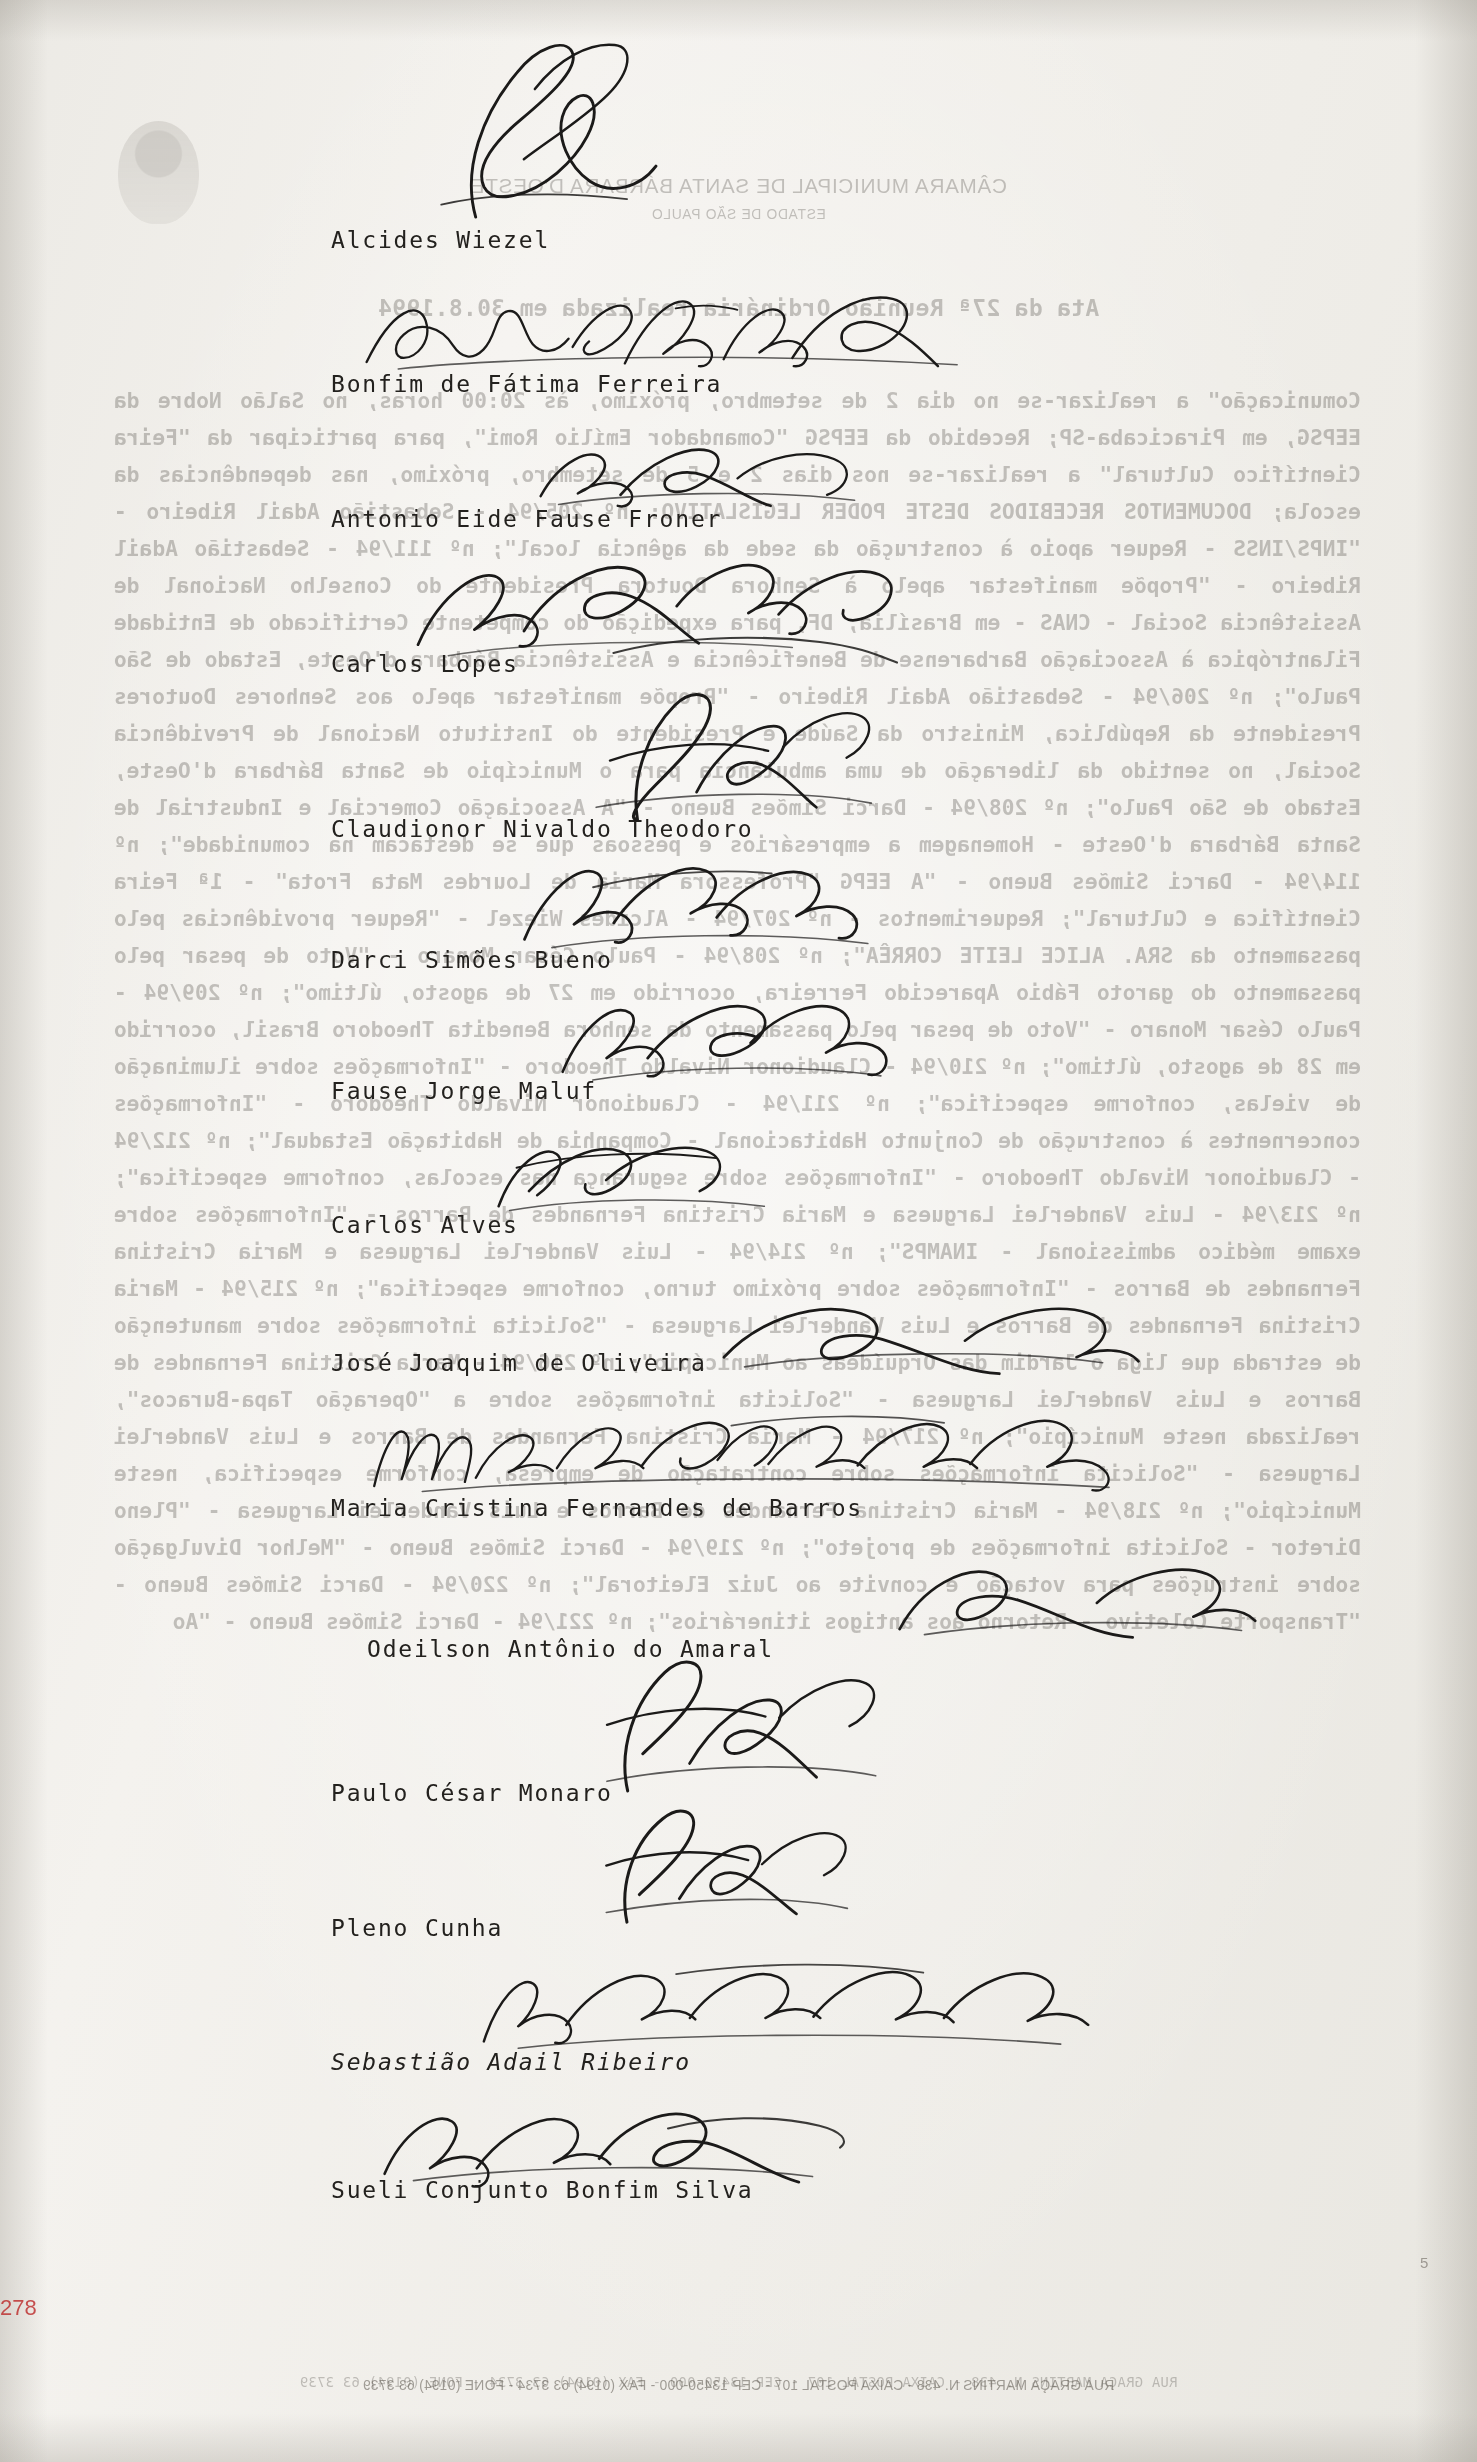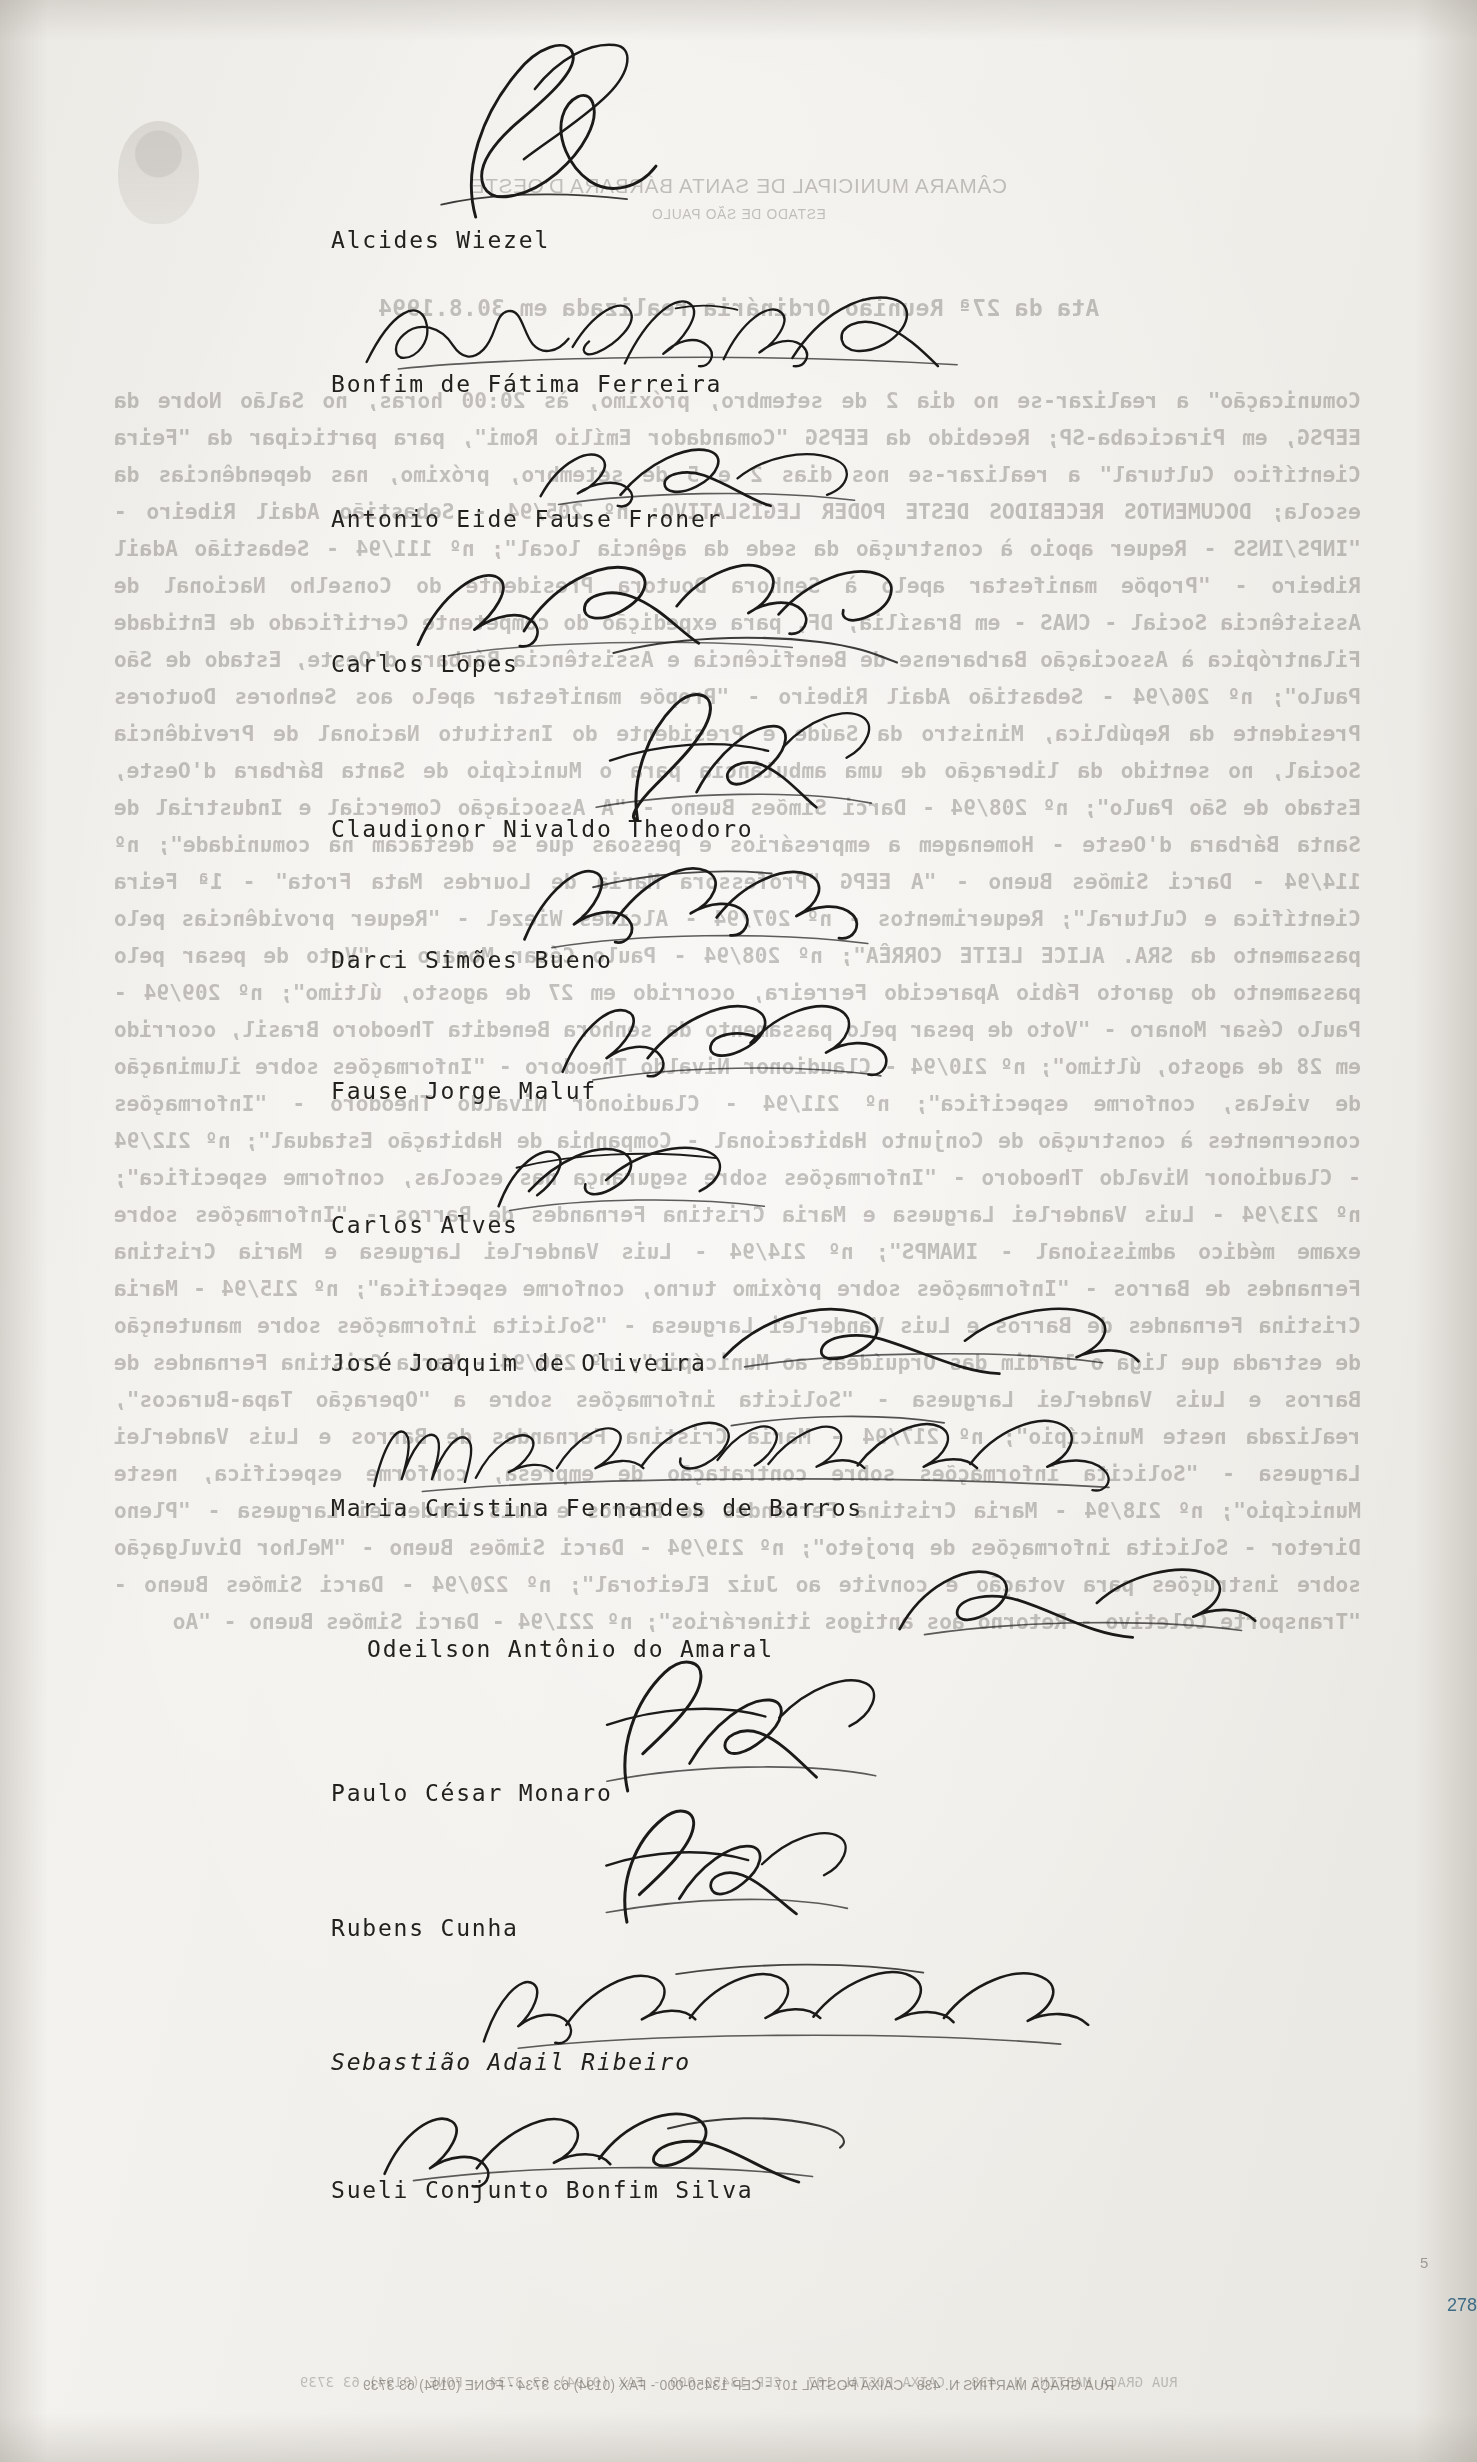--- a/index.html
+++ b/index.html
@@ -113,24 +113,24 @@
     position: absolute;
     pointer-events: none;
   }
   .ink svg { display: block; overflow: visible; }
   .ink path, .ink polyline { fill: none; stroke: #1b1a19; stroke-linecap: round; stroke-linejoin: round; }
 
   
   #page-number {
     position: absolute;
     width: 100%;
-    text-align: right;
+    text-align: left;
     font-family: "Liberation Sans", sans-serif;
-    font-size: 18px;
-    color: #0c4a6e;
+    font-size: 22px;
+    color: #b91c1c;
     opacity: 0.75;
   }
   #footer-line {
     position: absolute;
     width: 100%;
     text-align: center;
     font-family: "Liberation Sans", sans-serif;
     font-size: 13.8px;
     letter-spacing: 0.3px;
     color: #5d584f;
@@ -326,21 +326,21 @@
     <div class="sig-row" style="top:1915px;">
       <span class="ink" style="left:227px; top:-110px;">
         <svg width="317" height="124" viewBox="0 0 460 180">
           <path d="M100 170 C88 112 112 52 152 20 C176 0 202 8 196 34 C190 64 150 100 118 130" stroke-width="4.4"></path>
           <path d="M70 88 C136 66 214 62 276 80" stroke-width="3.4"></path>
           <path d="M176 136 C206 86 252 56 280 60 C302 64 296 92 268 114 C246 132 226 134 222 120 C218 104 244 92 268 102 C298 114 324 142 346 158" stroke-width="4"></path>
           <path d="M296 86 C334 48 384 32 408 46 C428 58 414 88 386 102" stroke-width="3.4"></path>
           <path d="M70 156 C190 134 330 130 420 150" stroke-width="2.4" style="opacity:.7"></path>
         </svg>
       </span>
-      <span class="sig-name">Rubens Cunha</span>
+      <span class="sig-name">Pleno Cunha</span>
     </div>
 
     <div class="sig-row" style="top:2049px;font-style:italic;">
       <span class="ink" style="left:138px; top:-90px;">
         <svg width="634" height="103" viewBox="0 0 920 150">
           <path d="M20 120 C40 58 74 24 92 36 C106 46 92 78 70 98 C92 80 126 74 142 92 C154 106 142 126 124 122" stroke-width="3.6"></path>
           <path d="M140 96 C176 44 234 14 268 28 C296 40 282 72 250 88 C276 72 312 70 328 88" stroke-width="3.6"></path>
           <path d="M320 86 C356 36 416 12 448 26 C476 38 462 70 430 86 C456 70 492 68 510 86" stroke-width="3.6"></path>
           <path d="M500 84 C540 34 604 8 640 24 C670 37 656 70 620 88 C648 74 686 72 704 92" stroke-width="3.8"></path>
           <path d="M690 86 C730 34 796 10 832 26 C864 40 848 72 812 90 C840 76 880 76 900 96" stroke-width="3.8"></path>

